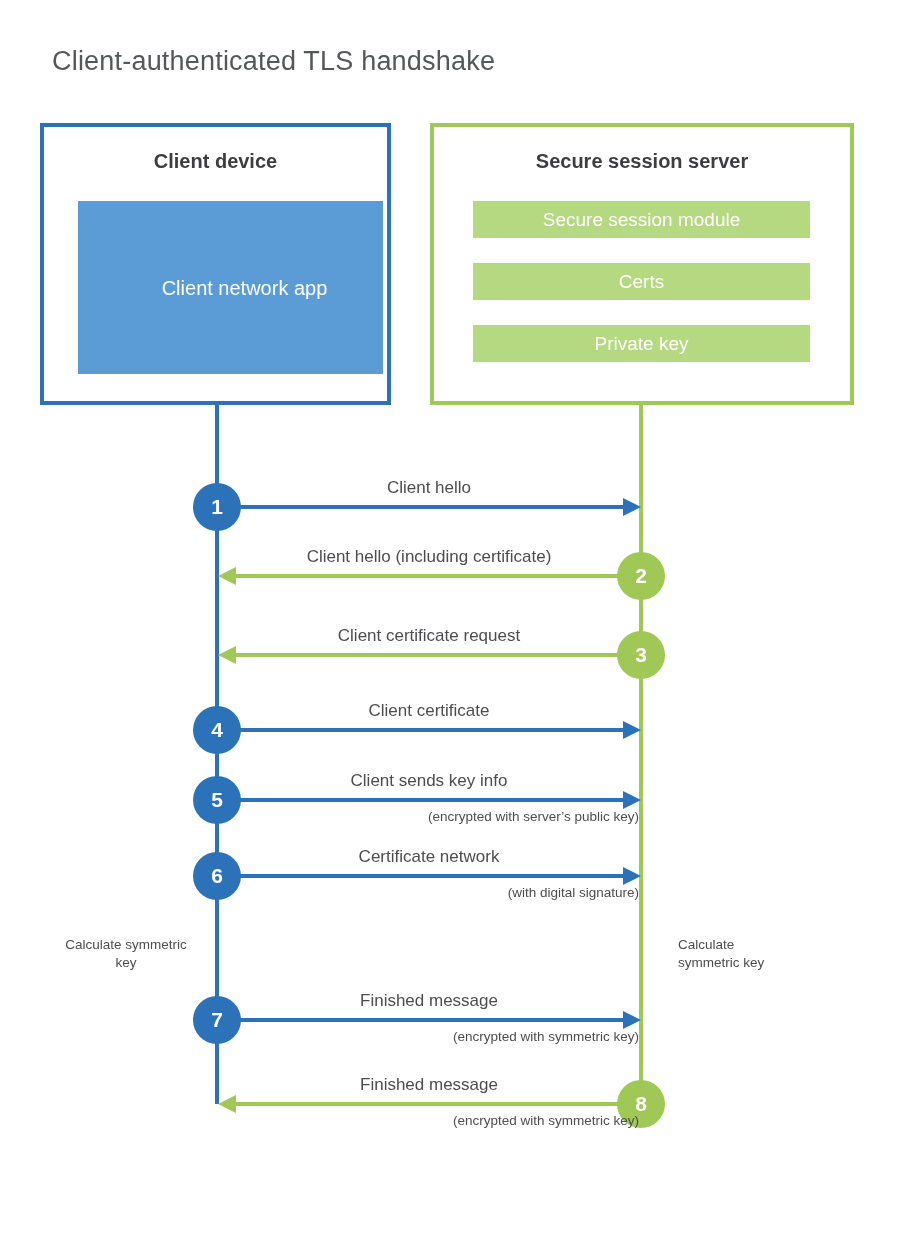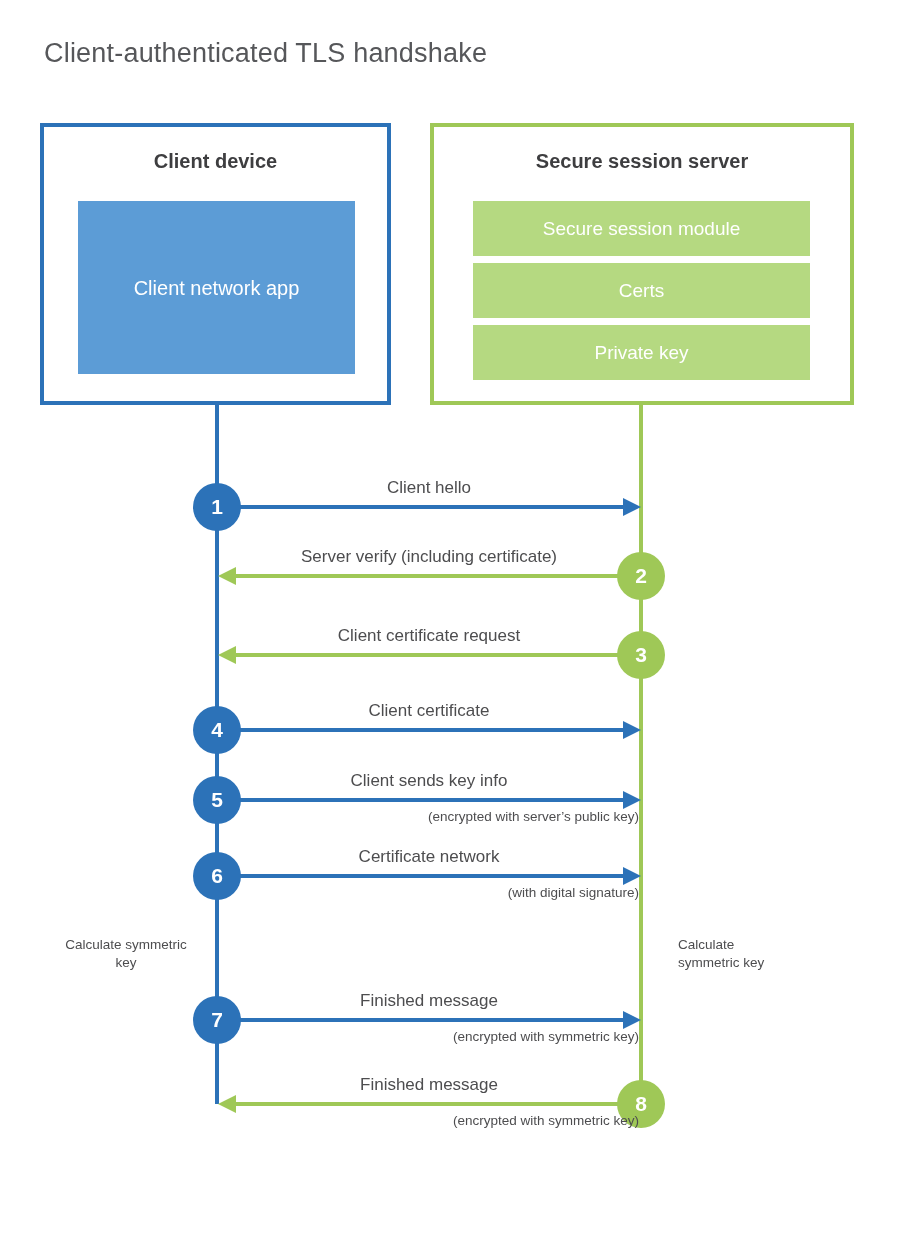--- a/index.html
+++ b/index.html
@@ -10,34 +10,34 @@
     --heading:#3E3E40;
     --label:#4D4D4F;
     --title:#56575A;
   }
   html,body{margin:0;padding:0;background:#fff;}
   .canvas{
     position:relative;width:900px;height:1256px;background:#ffffff;
     font-family:"Liberation Sans","DejaVu Sans",sans-serif;overflow:hidden;
   }
   .title{
-    position:absolute;left:36px;top:30px;margin:8px;
+    position:absolute;left:36px;top:30px;margin:16px;
     font-size:27px;font-weight:300;color:var(--title);letter-spacing:.2px;
   }
   .box{position:absolute;background:#fff;box-sizing:border-box;}
   .client-box{left:40px;top:123px;width:351px;height:282px;border:4px solid var(--blue);}
   .server-box{left:430px;top:123px;width:424px;height:282px;border:4px solid var(--green);}
   .box-title{text-align:center;margin-top:23px;font-size:20px;font-weight:bold;color:var(--heading);}
   .client-app{
     position:absolute;left:78px;top:201px;width:277px;height:173px;background:var(--blue-light);
-    color:#fff;font-size:20px;display:flex;align-items:center;justify-content:center;text-align:center;
+    color:#fff;font-size:20px;display:flex;align-items:center;justify-content:center;text-align:center;padding-left:28px;
   }
   .client-app span{display:inline-block;width:175px;line-height:30px;}
   .bar{
-    position:absolute;left:473px;width:337px;height:55px;background:var(--green-light);
+    position:absolute;left:473px;width:337px;height:37px;background:var(--green-light);
     color:#fff;font-size:19px;display:flex;align-items:center;justify-content:center;
   }
   .vline{position:absolute;width:4px;}
   .vline.blue{left:215px;top:405px;height:699px;background:var(--blue);}
   .vline.green{left:639px;top:405px;height:677px;background:var(--green);}
   .circle{
     position:absolute;width:48px;height:48px;border-radius:50%;
     color:#fff;font-size:21px;font-weight:bold;
     display:flex;align-items:center;justify-content:center;
   }
@@ -84,21 +84,21 @@
   <div class="bar" style="top:263px">Certs</div>
 
   <div class="vline blue"></div>
   <div class="vline green"></div>
 
   <div class="slabel" style="top:477px">Client hello</div>
   <div class="hline blue" style="top:505px"></div>
   <div class="ah right" style="top:498px"></div>
   <div class="circle blue" style="top:483px">1</div>
 
-  <div class="slabel" style="top:546px">Server verify (including certificate)</div>
+  <div class="slabel" style="top:546px">Client hello (including certificate)</div>
   <div class="hline green" style="top:574px"></div>
   <div class="ah left" style="top:567px"></div>
   <div class="circle green" style="top:552px">2</div>
 
   <div class="slabel" style="top:625px">Client certificate request</div>
   <div class="hline green" style="top:653px"></div>
   <div class="ah left" style="top:646px"></div>
   <div class="circle green" style="top:631px">3</div>
 
   <div class="slabel" style="top:700px">Client certificate</div>

